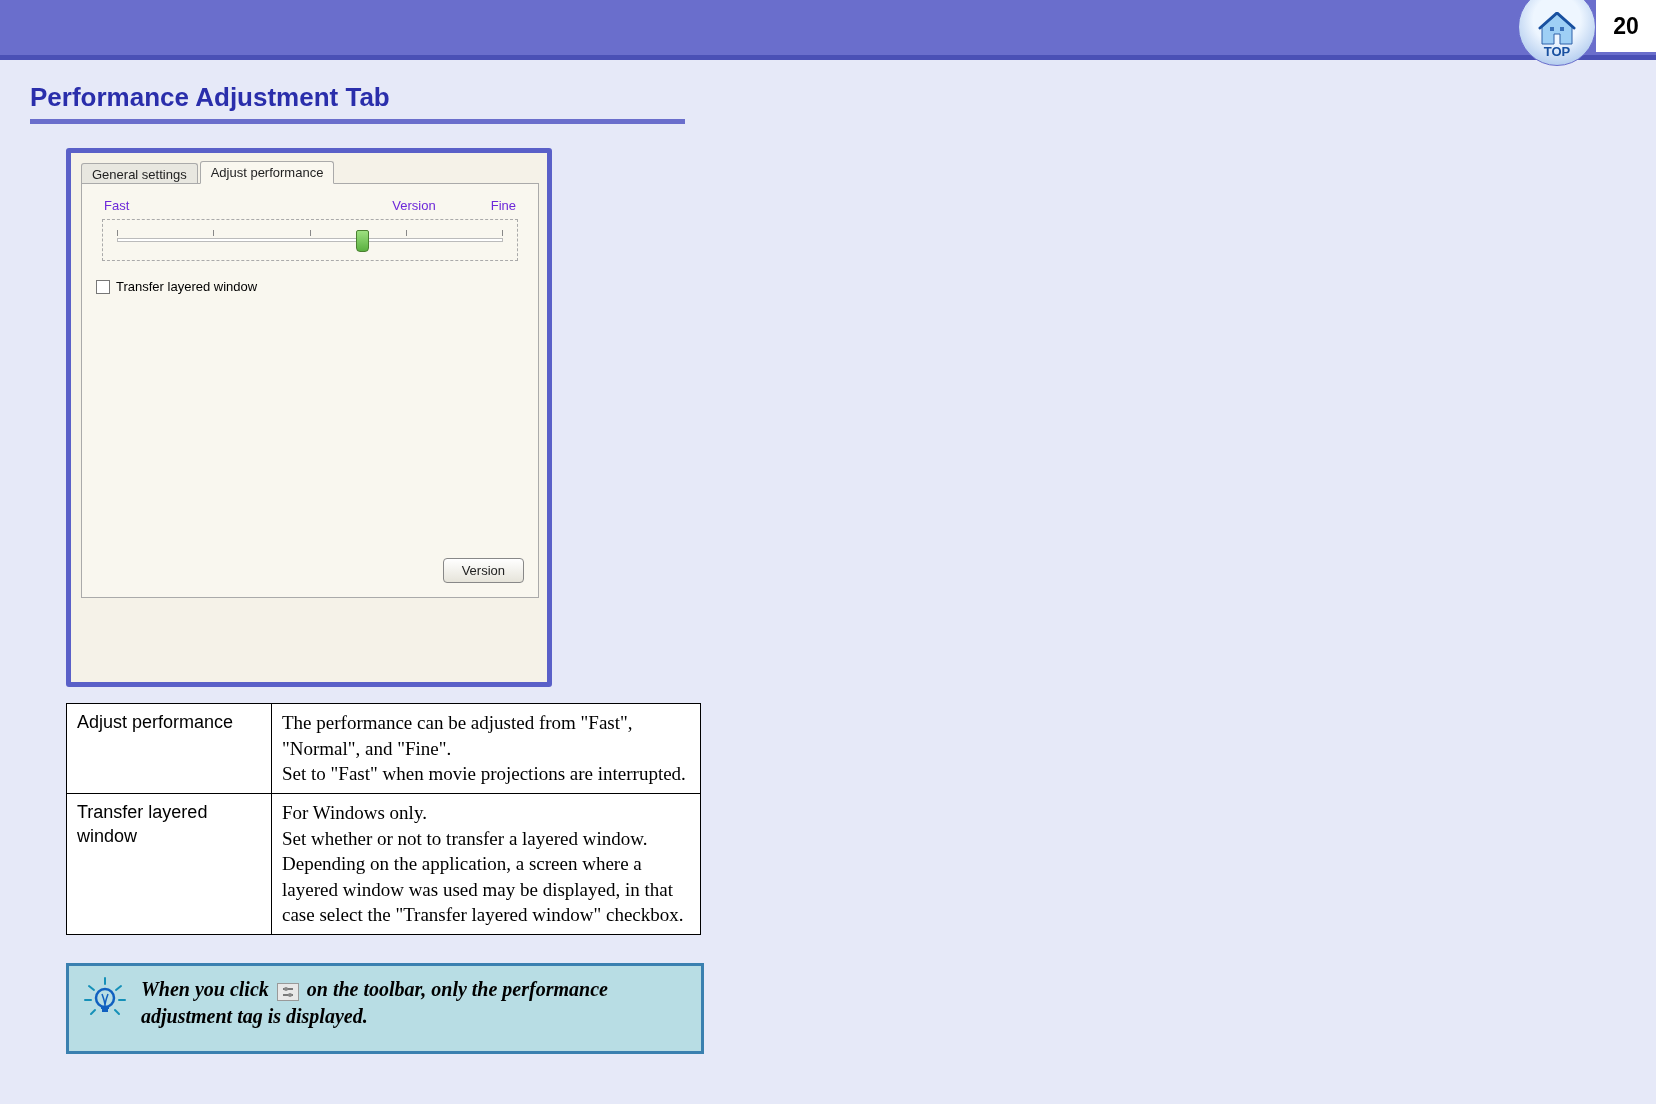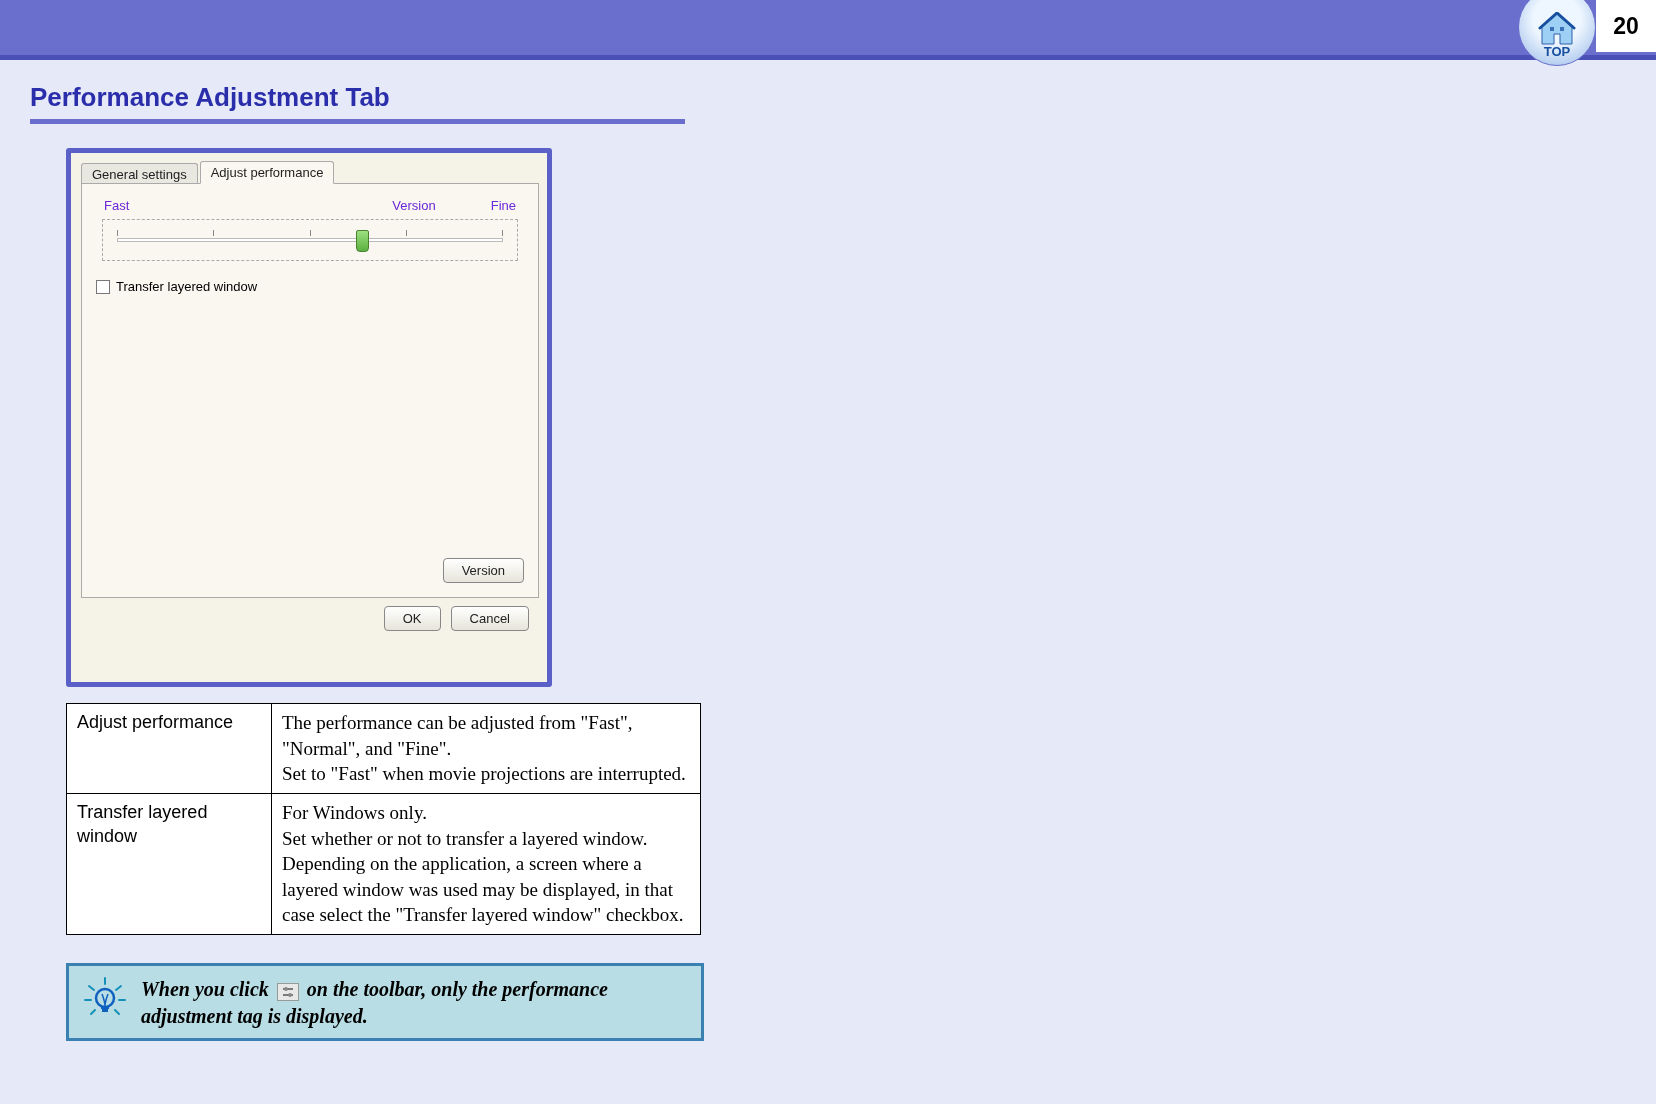--- a/index.html
+++ b/index.html
@@ -235,21 +235,21 @@
     font-family: "Times New Roman", serif;
     font-size: 19px;
   }
 
   
   .tip-box {
     margin: 28px 0 0 36px;
     width: 638px;
     background: #b8dde4;
     border: 3px solid #3a80b0;
-    padding: 10px 14px 8px 14px;
+    padding: 10px 14px 21px 14px;
     display: flex;
     gap: 14px;
     align-items: flex-start;
   }
   .tip-text {
     font-family: "Times New Roman", serif;
     font-style: italic;
     font-weight: bold;
     font-size: 20px;
     color: #000;
@@ -313,24 +313,20 @@
             <div class="slider-bar">
               <div class="slider-thumb"></div>
             </div>
           </div>
           <div class="checkbox-row">
             <div class="fake-checkbox"></div>
             <span>Transfer layered window</span>
           </div>
           <div class="dlg-btn version-btn">Version</div>
         </div>
-        <div class="dialog-footer">
-          <div class="dlg-btn">OK</div>
-          <div class="dlg-btn">Cancel</div>
-        </div>
       </div>
     </div>
   </div>
 
   <table class="desc-table">
     <tbody>
         <tr>
       <td class="key">Adjust performance</td>
       <td class="val">The performance can be adjusted from "Fast", "Normal", and "Fine".<br>Set to "Fast" when movie projections are interrupted.</td>
     </tr>

